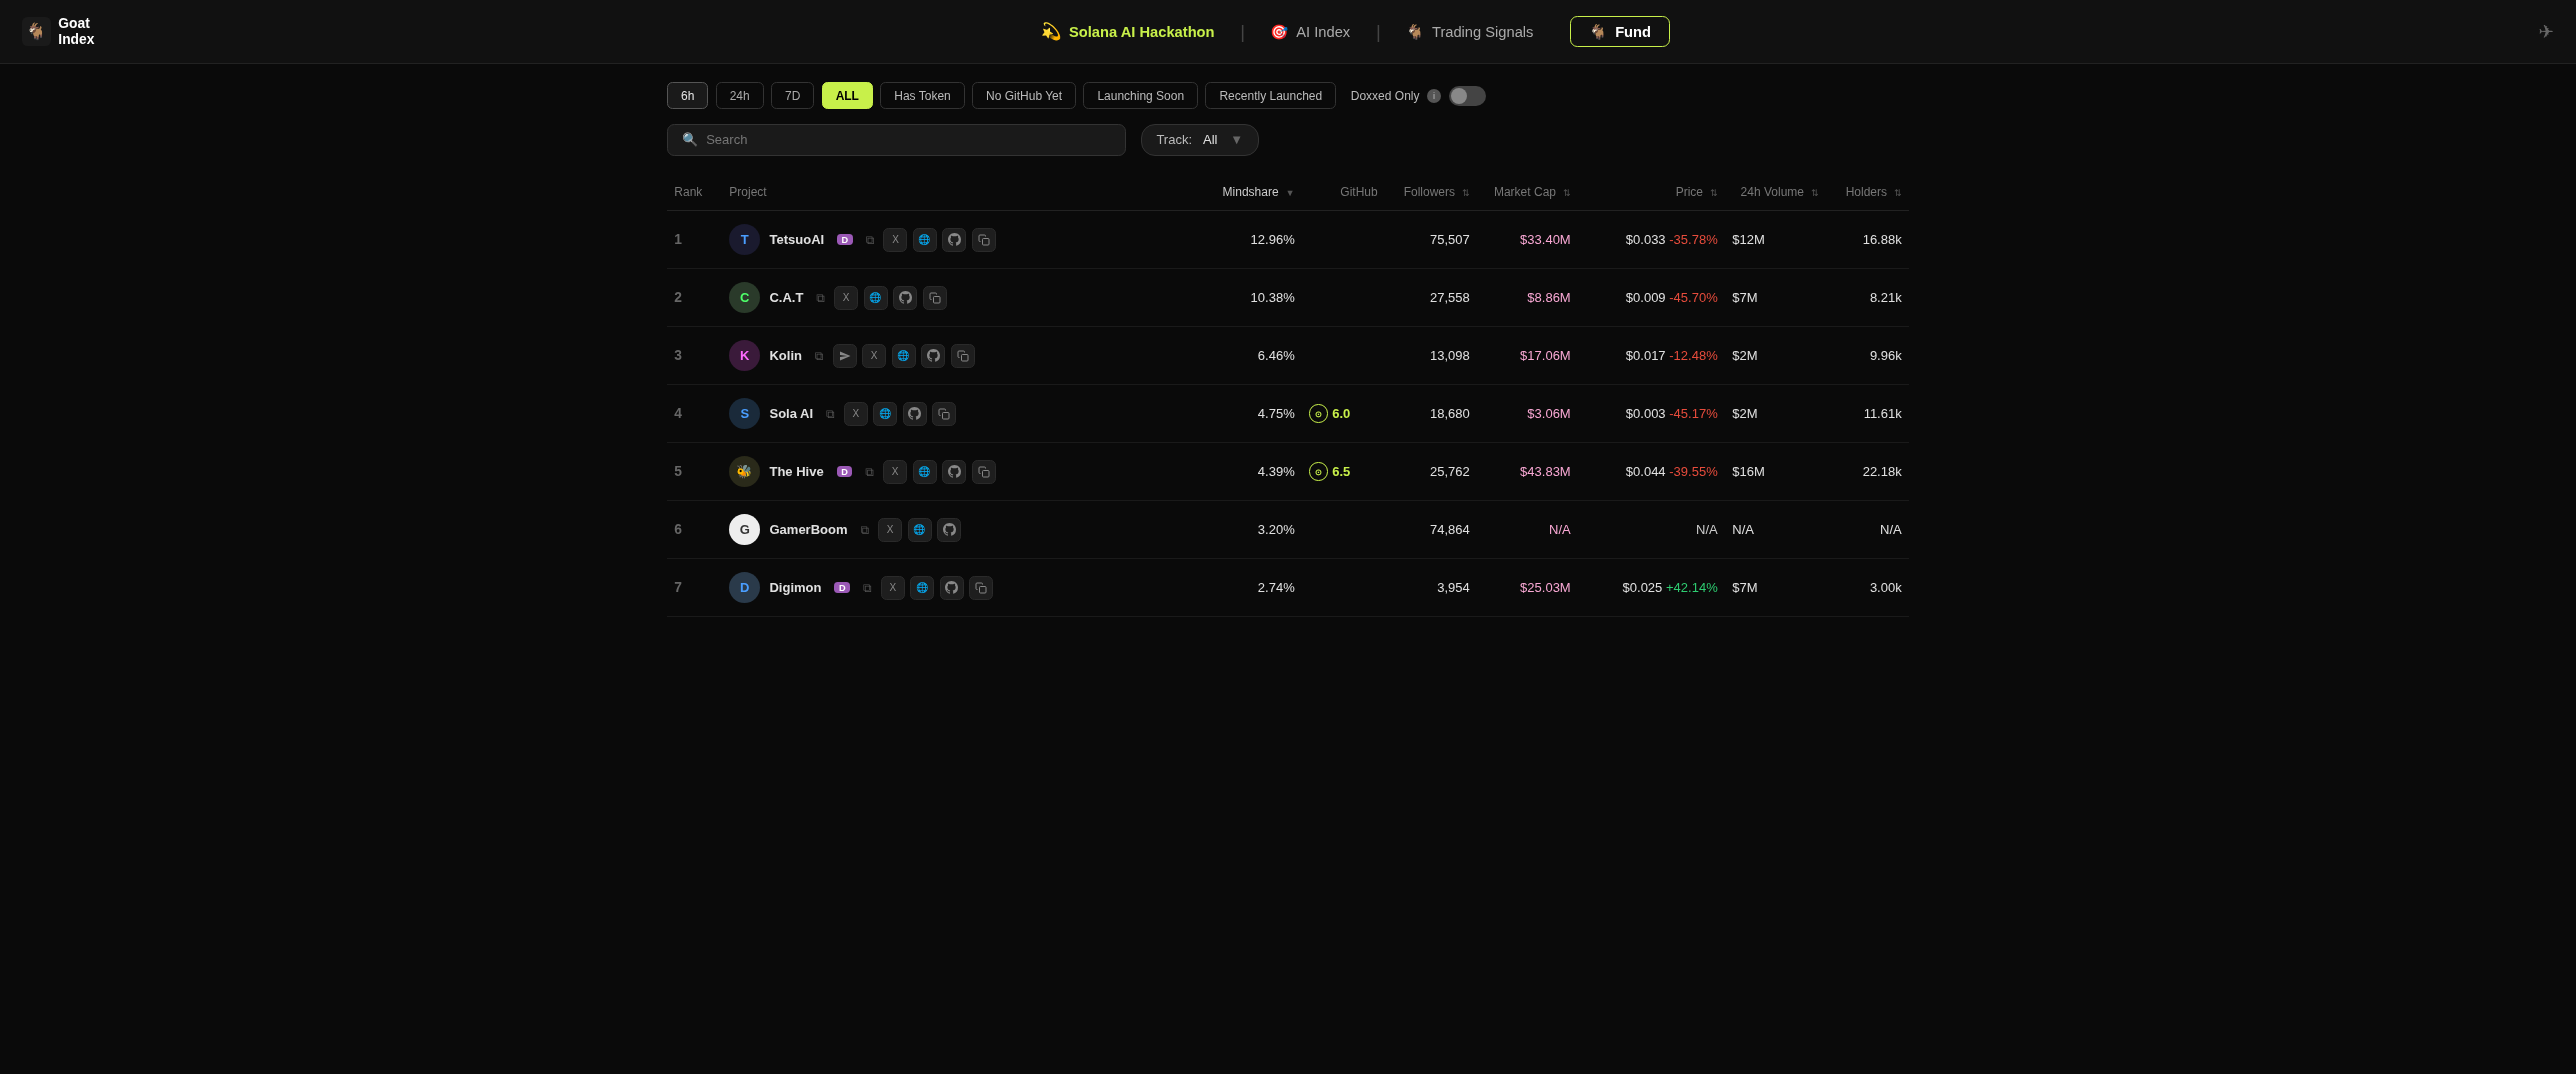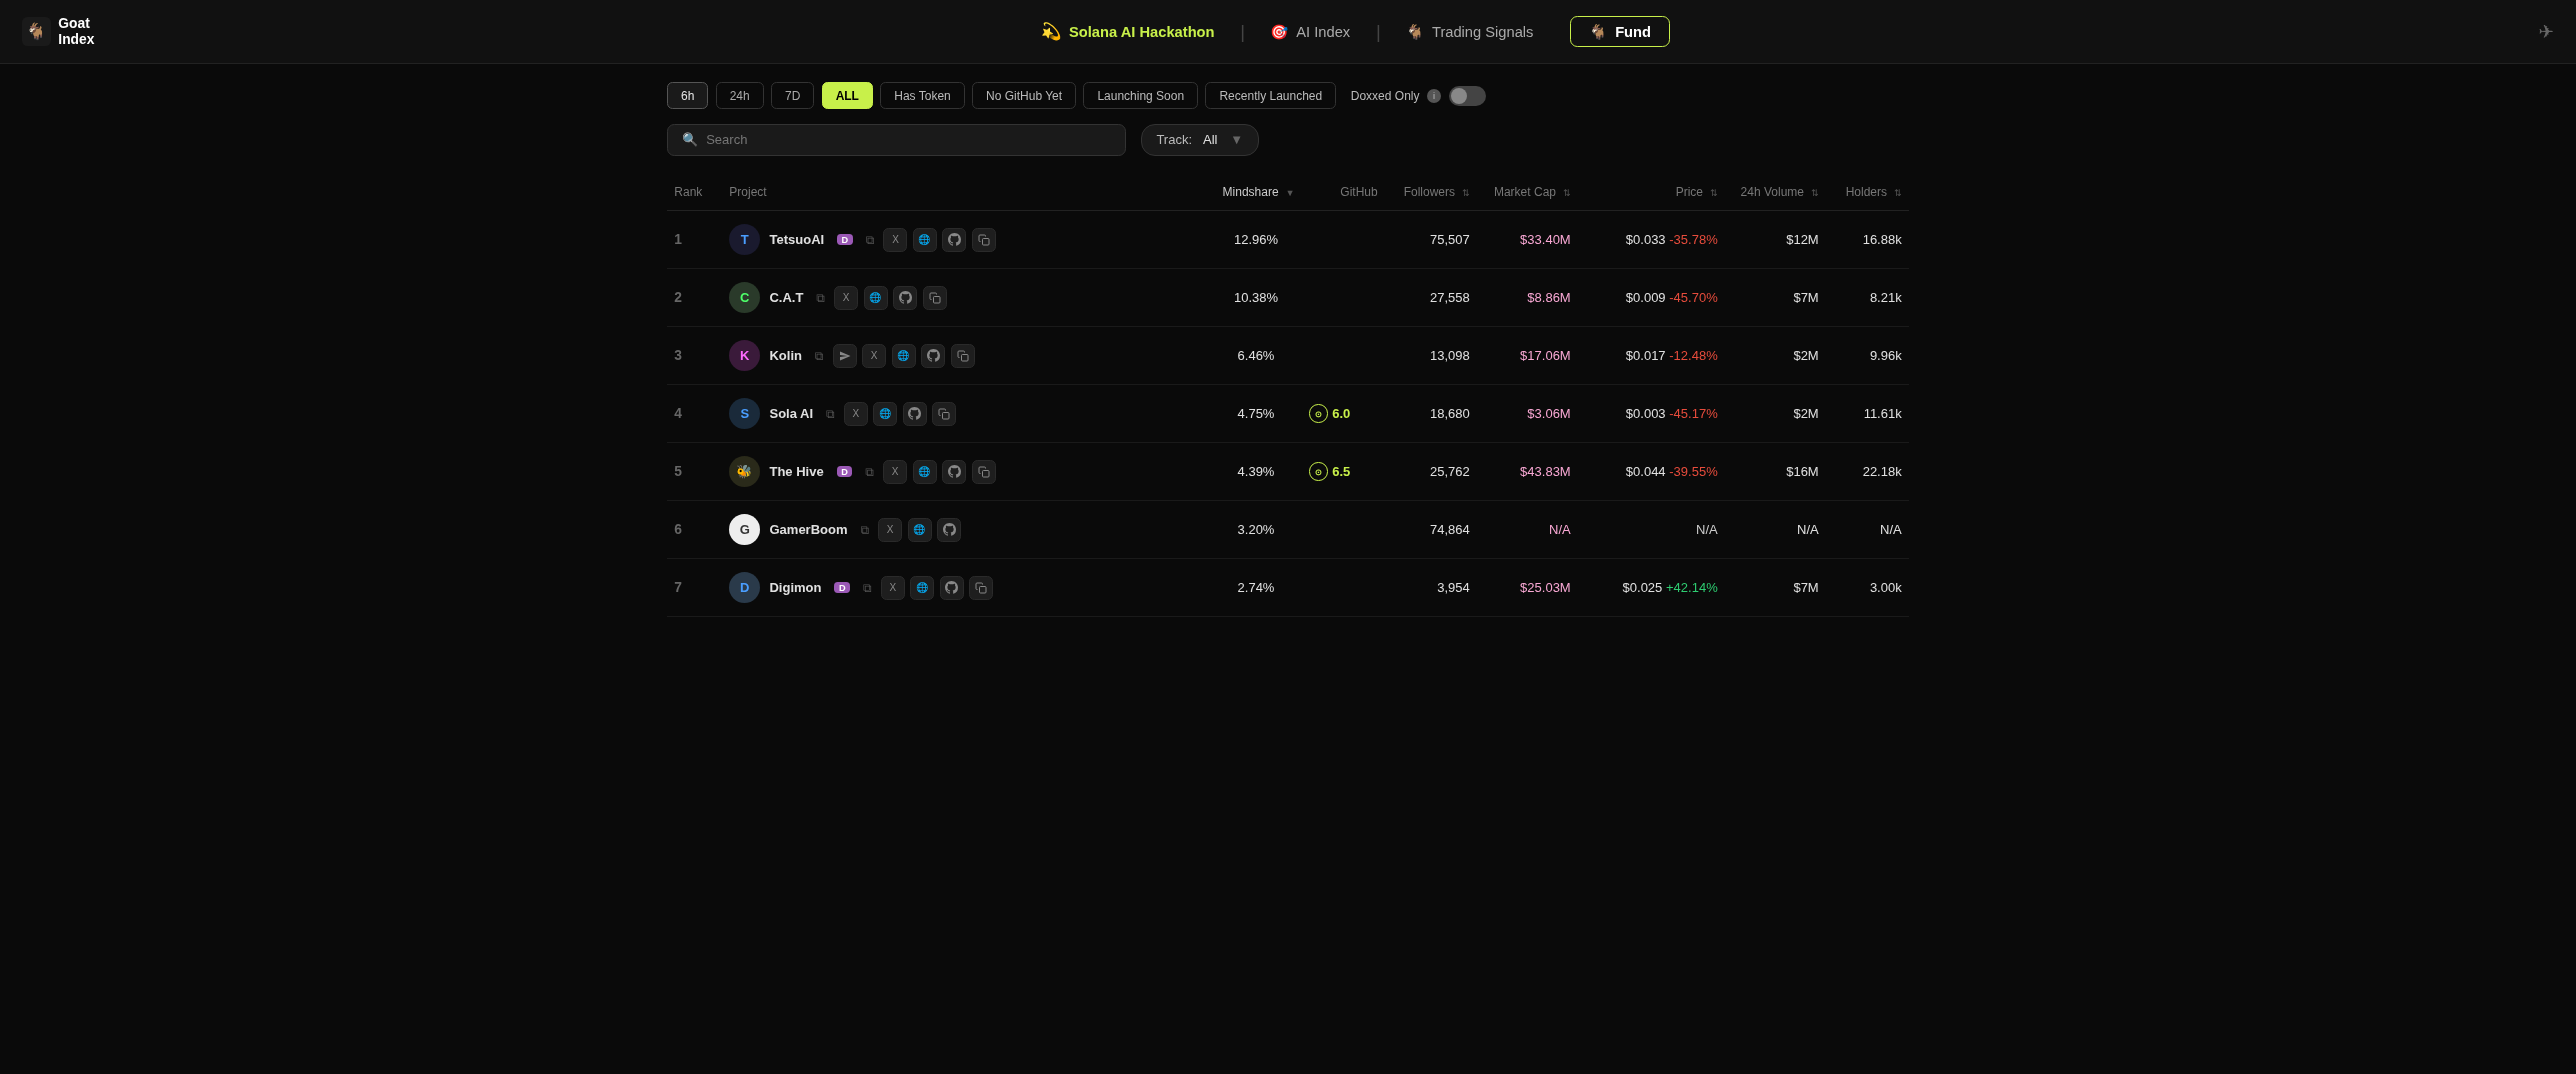--- a/index.html
+++ b/index.html
@@ -313,26 +313,26 @@
     .price-pos { color: #2ecc71; }
     .price-val { color: #e0e0e0; margin-right: 3.7px; margin-top: 43px; }
     td.mindshare { color: #e0e0e0; }
     td.followers { color: #e0e0e0; }
     td.mktcap { color: #f9a8d4; }
     td.volume { color: #e0e0e0; }
     td.holders { color: #e0e0e0; }
 
     .col-rank { width: 55px; }
     .col-project { min-width: 294px; }
-    .col-mindshare { width: 92px; text-align: center; }
+    .col-mindshare { width: 92px; text-align: right; }
     .col-github { width: 83px; text-align: center; }
     .col-followers { width: 92px; text-align: right; }
     .col-mktcap { width: 101px; text-align: right; }
     .col-price { width: 147px; text-align: right; }
-    .col-volume { width: 101px; text-align: right; }
+    .col-volume { width: 101px; text-align: left; }
     .col-holders { width: 83px; text-align: right; }
 
     thead th.col-mindshare,
     thead th.col-github,
     thead th.col-followers,
     thead th.col-mktcap,
     thead th.col-price,
     thead th.col-volume,
     thead th.col-holders { text-align: right; }
   </style>

